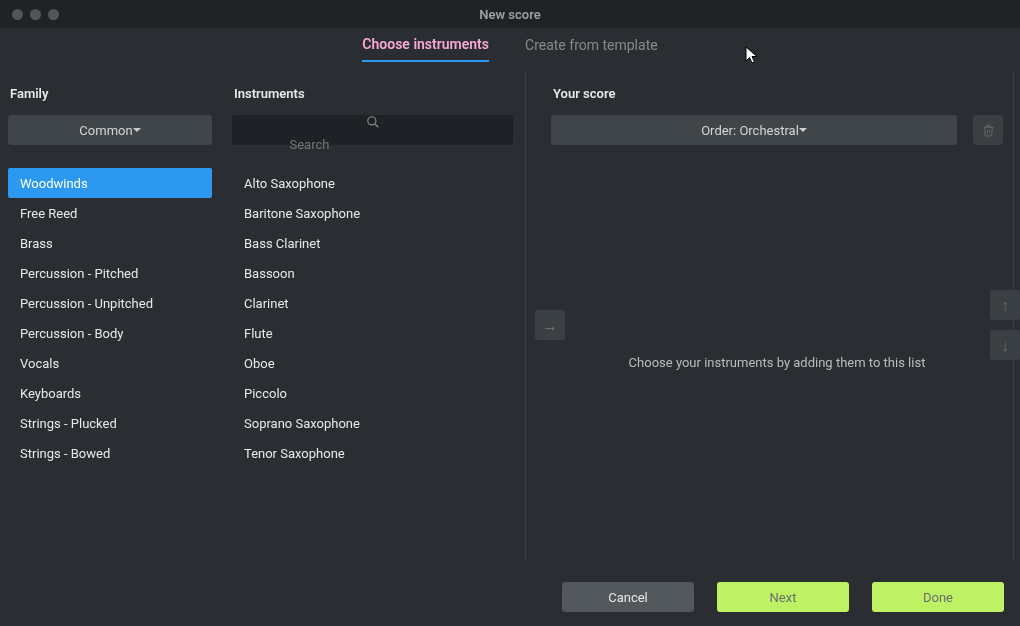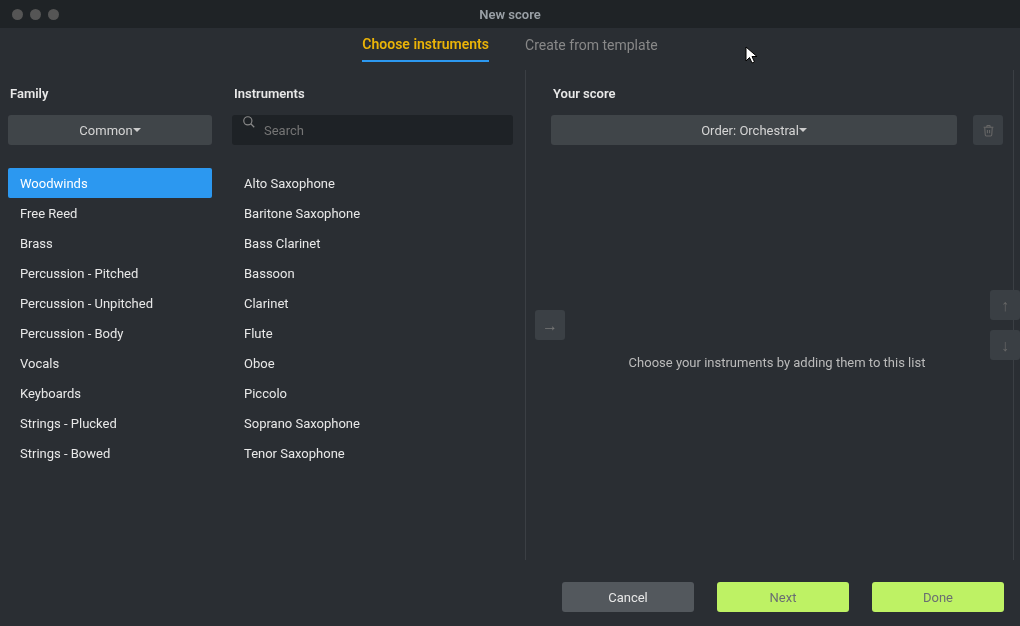--- a/index.html
+++ b/index.html
@@ -3,33 +3,33 @@
 <meta charset="utf-8">
 <style>
   * { box-sizing: border-box; margin: 0; padding: 0; font-family: -apple-system, BlinkMacSystemFont, "Segoe UI", Roboto, sans-serif; }
   html, body { width: 1020px; height: 626px; background: #2a2e33; color: #e8e8e8; overflow: hidden; }
   .titlebar { height: 28px; background: #1f2326; display: flex; align-items: center; position: relative; }
   .traffic { display: flex; gap: 7px; padding-left: 12px; }
   .dot { width: 11px; height: 11px; border-radius: 50%; background: #555; }
   .title { position: absolute; left: 0; right: 0; text-align: center; font-size: 13px; color: #9aa0a6; font-weight: 600; }
   .tabs { height: 42px; display: flex; justify-content: center; align-items: center; gap: 36px; border-bottom: 0; }
   .tab { font-size: 14px; color: #888; cursor: pointer; padding-bottom: 8px; }
-  .tab.active { color: #eab308; font-weight: 600; border-bottom: 2px solid #2C98F0; }
+  .tab.active { color: #f9a8d4; font-weight: 600; border-bottom: 2px solid #2C98F0; }
   .body { display: flex; height: 490px; }
   .col { padding: 10px 8px 0 8px; }
   .col1 { width: 220px; }
   .col2 { width: 302px; border-right: 1px solid #3b3f44; margin-left:4px; padding-right:12px;}
   .col3 { flex: 1; padding-left: 25px; padding-right: 10px; position: relative; border-right:1px solid #3b3f44; margin-right:6px;}
   .colheader { font-size: 13px; font-weight: 600; color: #e8e8e8; margin: 6px 0 14px 2px; }
   .select { background: #404549; border-radius: 3px; height: 30px; display: flex; align-items: center; padding: 0 10px; font-size: 13px; color: #d5d5d5; justify-content: center; cursor: pointer; }
   .caret { width:0;height:0;border-left:4px solid transparent;border-right:4px solid transparent;border-top:4px solid #ccc;}
   .list { margin-top: 23px; }
   .listitem { height: 30px; display: flex; align-items: center; padding: 0 12px; font-size: 13px; color: #e8e8e8; border-radius: 2px; cursor: pointer; }
   .listitem.selected { background: #2C98F0; color: #fff; }
-  .search { background: #1e2226; border-radius: 3px; height: 30px; display: flex; padding: 0 10px; gap: 8px; }
+  .search { background: #1e2226; border-radius: 3px; height: 30px; display: flex; align-items: center; padding: 0 10px; gap: 8px; flex-direction: column; }
   .search input { background: transparent; border: none; outline: none; color: #ccc; font-size: 13px; flex:1; }
   .search svg { flex-shrink:0; }
   .middle-arrow { position:absolute; width:30px; height:30px; background:#3b4045; border-radius:3px; display:flex; align-items:center; justify-content:center; color:#777; }
   .arrow-add { top: 310px; left: 535px; }
   .side-arrows { position:absolute; right:0; top: 290px; display:flex; flex-direction:column; gap:10px; }
   .side-arrows .btn { width:30px; height:30px; background:#3a3f44; border-radius:3px; display:flex; align-items:center; justify-content:center; color:#666; }
   .empty-hint { font-size:13px; color:#bbb; text-align:center; margin-top:210px;}
   .trash { width:30px;height:30px;background:#3a3f44;border-radius:3px;display:flex;align-items:center;justify-content:center;}
   .score-top { display:flex; gap:16px; }
   .score-select { flex:1; }

